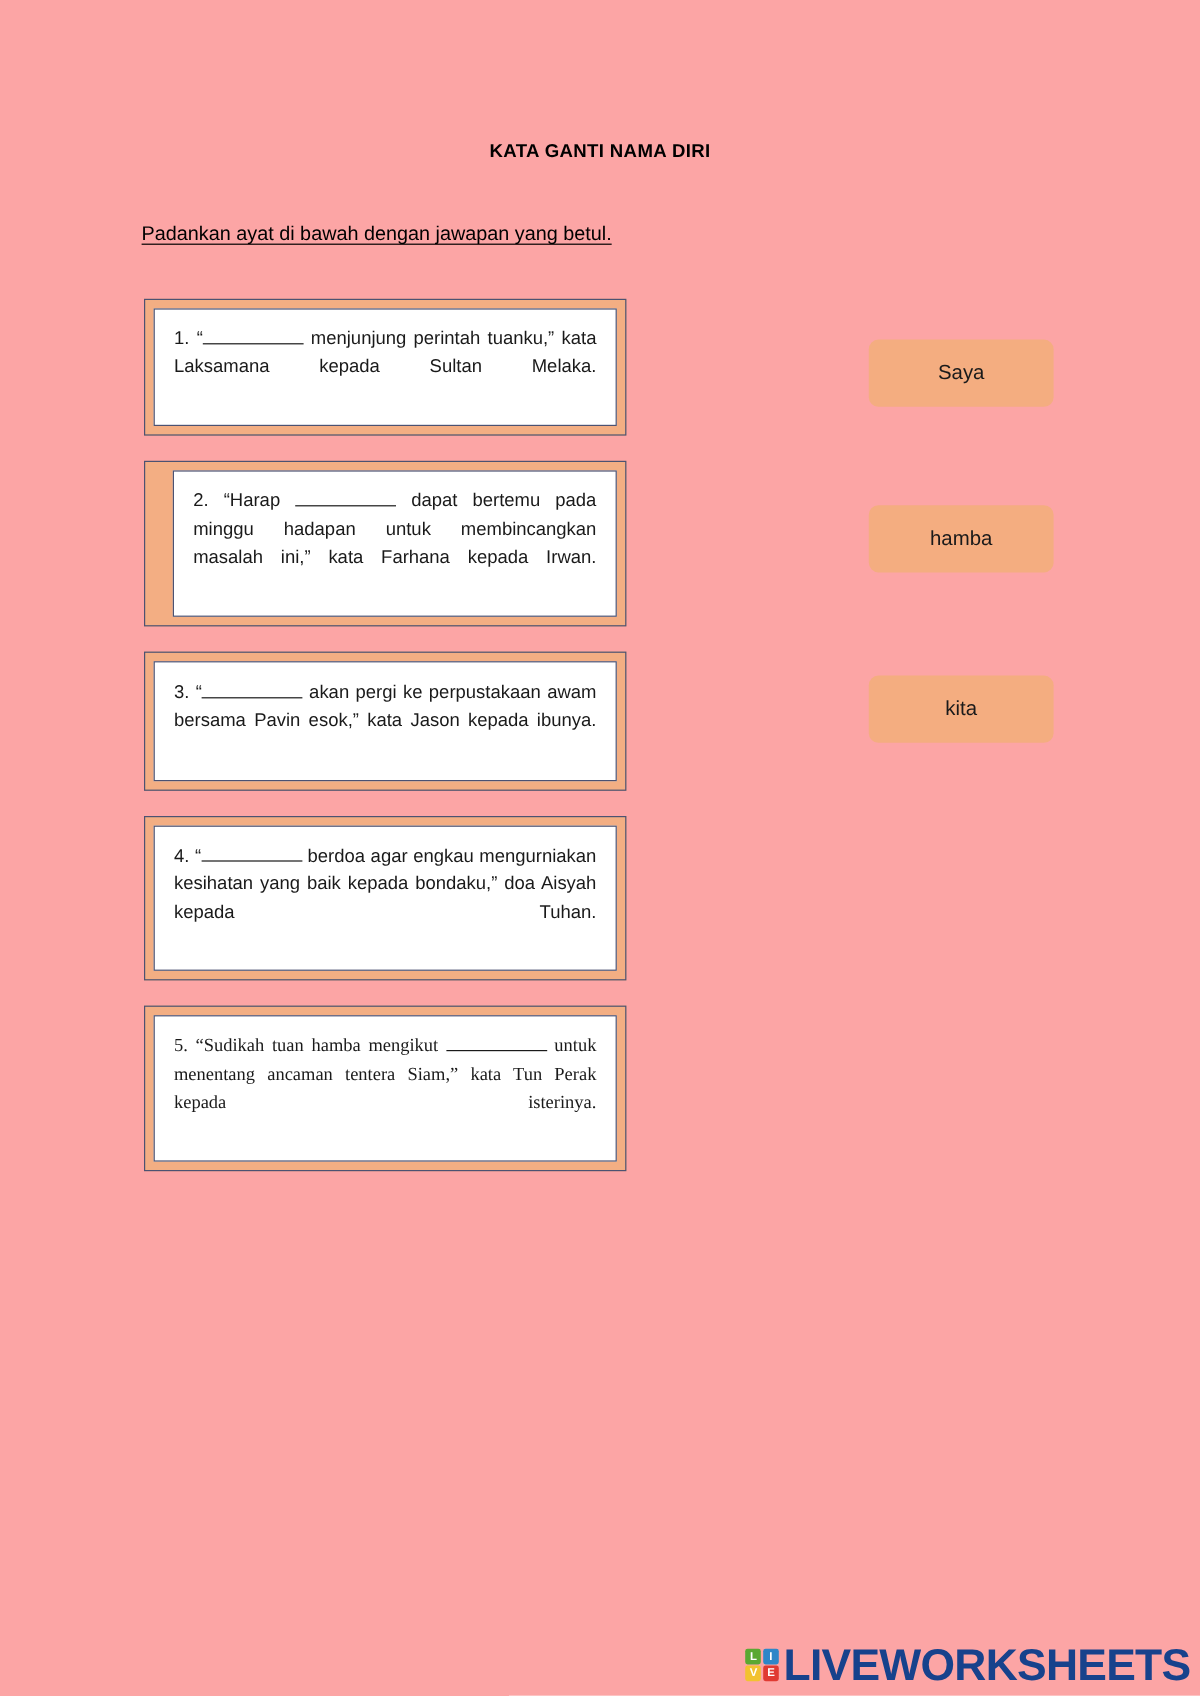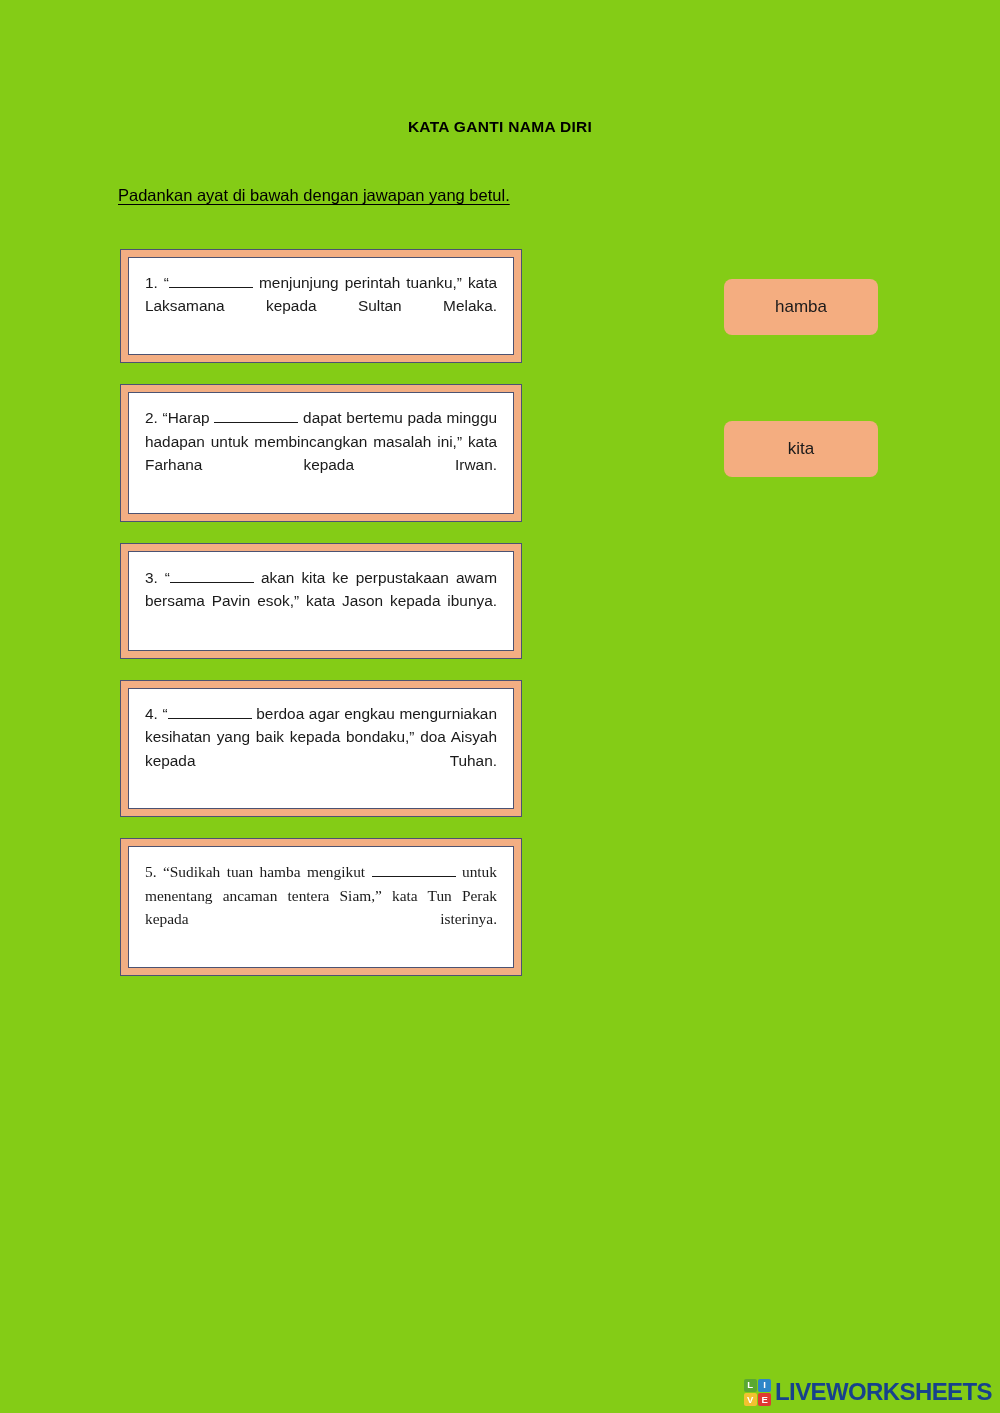--- a/index.html
+++ b/index.html
@@ -14,21 +14,21 @@
     height: 1413px;
     position: relative;
     font-family: "Liberation Sans", sans-serif;
     color: #111111;
     overflow: hidden;
   }
 
   .page {
     position: absolute;
     inset: 0;
-    background: #84cc16;
+    background: #fca5a5;
   }
 
   
   .worksheet-title {
     position: absolute;
     top: 118px;
     left: 0;
     width: 1000px;
     text-align: center;
     font-size: 15.5px;
@@ -91,21 +91,21 @@
 
   .blank {
     display: inline-block;
     border-bottom: 1.6px solid #1a1a1a;
     width: 84px;
     vertical-align: baseline;
   }
 
   
   .qbox.h1 .qbox-inner { min-height: 96px; }
-  .qbox.h2 .qbox-inner { min-height: 98px; }
+  .qbox.h2 .qbox-inner { min-height: 98px; margin-left: 16px; }
   .qbox.h3 .qbox-inner { min-height: 100px; }
   .qbox.h4 .qbox-inner { min-height: 100px; }
   .qbox.h5 .qbox-inner { min-height: 104px; font-family: Liberation Serif, serif; }
 
   
   .answers {
     position: absolute;
     left: 724px;
     top: 249px;
     width: 154px;
@@ -159,21 +159,21 @@
     font-weight: bold;
     color: #ffffff;
     line-height: 1;
   }
   .tile.green  { background: #5aa832; }
   .tile.blue   { background: #2e86c8; }
   .tile.yellow { background: #f2c230; }
   .tile.red    { background: #e03a32; }
 
   .logo-text {
-    font-size: 24px;
+    font-size: 37px;
     font-weight: bold;
     color: #17428c;
     letter-spacing: -0.6px;
     line-height: 1;
   }
 </style>
 </head>
 <body>
 
 <div class="page">
@@ -191,40 +191,45 @@
     </div>
 
     <div class="qbox h2">
       <div class="qbox-inner">
         <p class="qtext"><span>2. “Harap </span><span class="blank"></span><span> dapat bertemu pada minggu hadapan untuk membincangkan masalah ini,” kata Farhana kepada Irwan.</span></p>
       </div>
     </div>
 
     <div class="qbox h3">
       <div class="qbox-inner">
-        <p class="qtext"><span>3. “</span><span class="blank"></span><span> akan kita ke perpustakaan awam bersama Pavin esok,” kata Jason kepada ibunya.</span></p>
+        <p class="qtext"><span>3. “</span><span class="blank"></span><span> akan pergi ke perpustakaan awam bersama Pavin esok,” kata Jason kepada ibunya.</span></p>
       </div>
     </div>
 
     <div class="qbox h4">
       <div class="qbox-inner">
         <p class="qtext"><span>4. “</span><span class="blank"></span><span> berdoa agar engkau mengurniakan kesihatan yang baik kepada bondaku,” doa Aisyah kepada Tuhan.</span></p>
       </div>
     </div>
 
     <div class="qbox h5">
       <div class="qbox-inner">
         <p class="qtext"><span>5. “Sudikah tuan hamba mengikut </span><span class="blank"></span><span> untuk menentang ancaman tentera Siam,” kata Tun Perak kepada isterinya.</span></p>
       </div>
     </div>
 
   </div>
 
   <div class="answers">
 
+    <div class="answer-slot s1">
+      <div class="answer-pill">
+        <span>Saya</span>
+      </div>
+    </div>
 
     <div class="answer-slot s2">
       <div class="answer-pill">
         <span>hamba</span>
       </div>
     </div>
 
 
     <div class="answer-slot s4">
       <div class="answer-pill">

